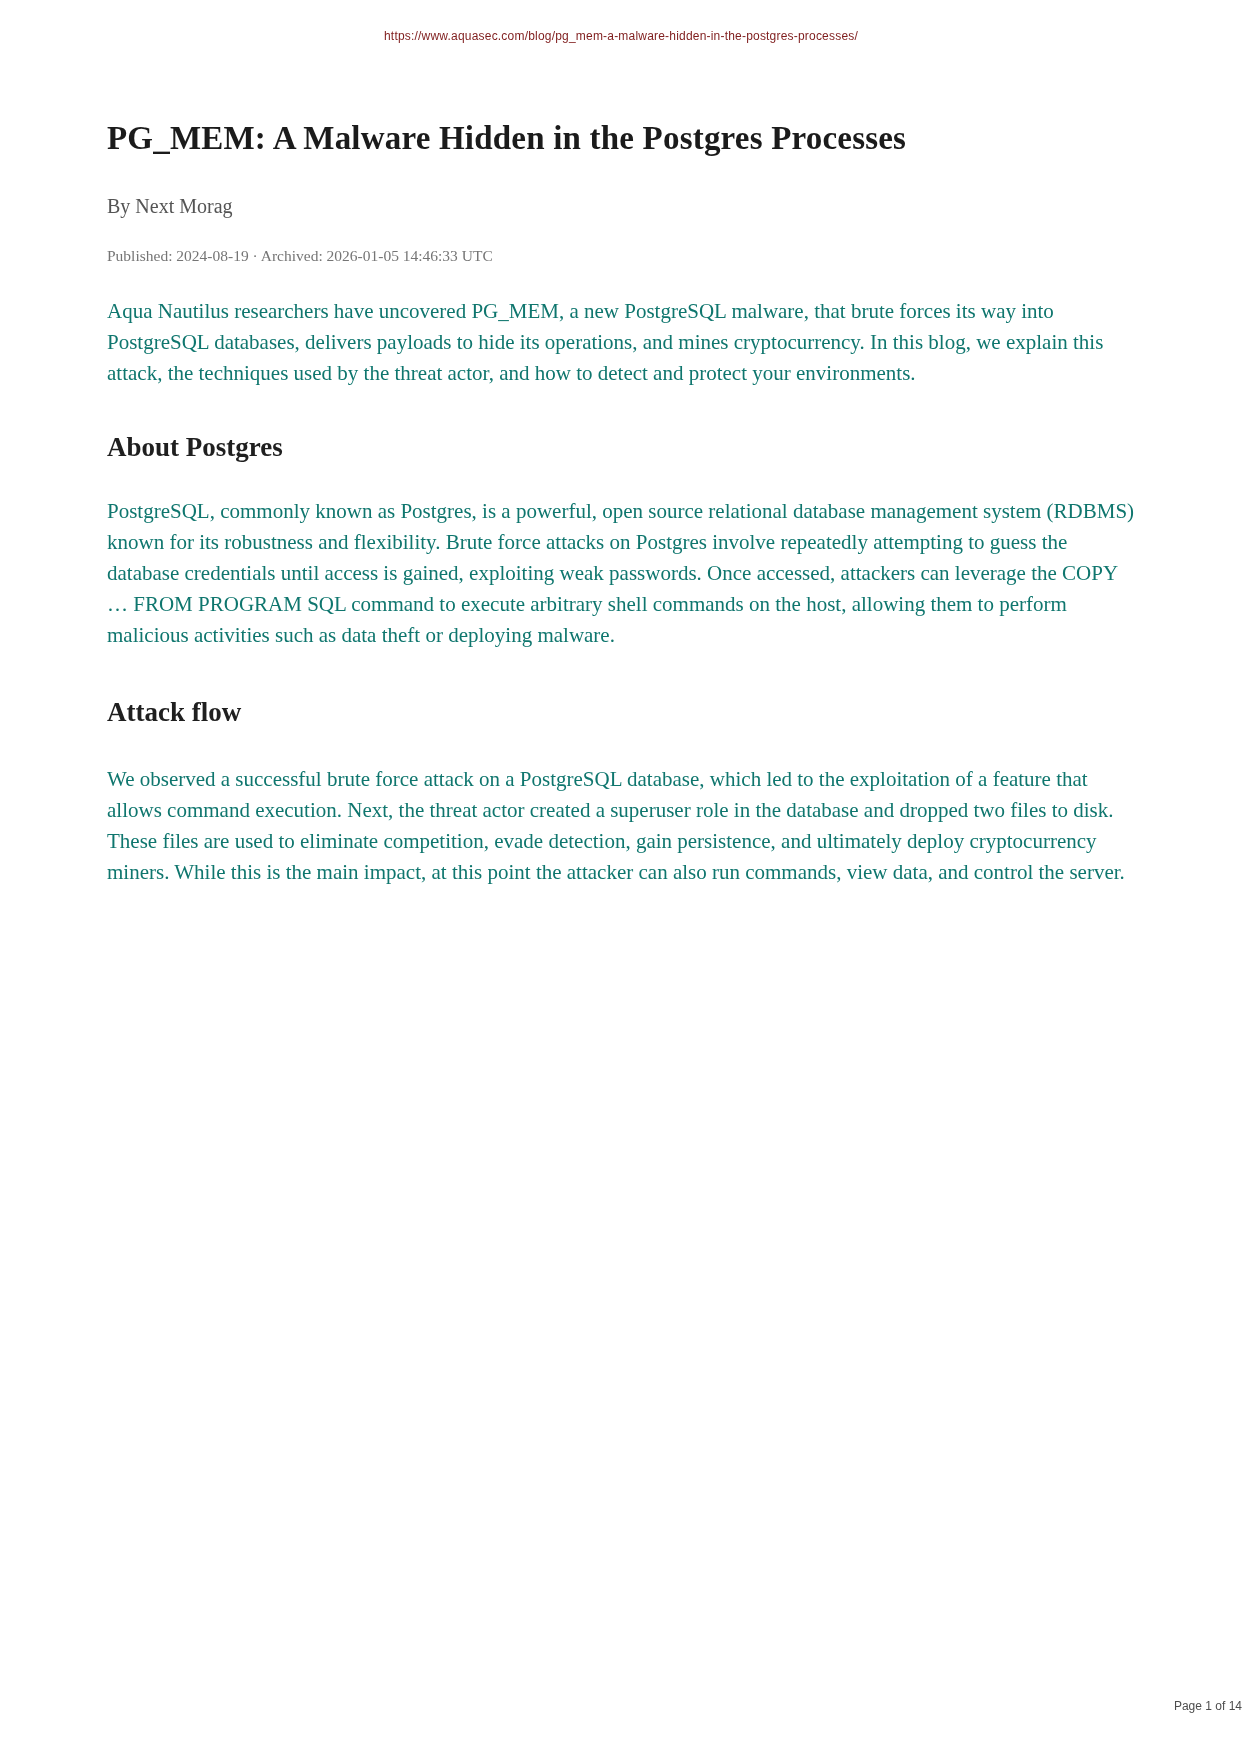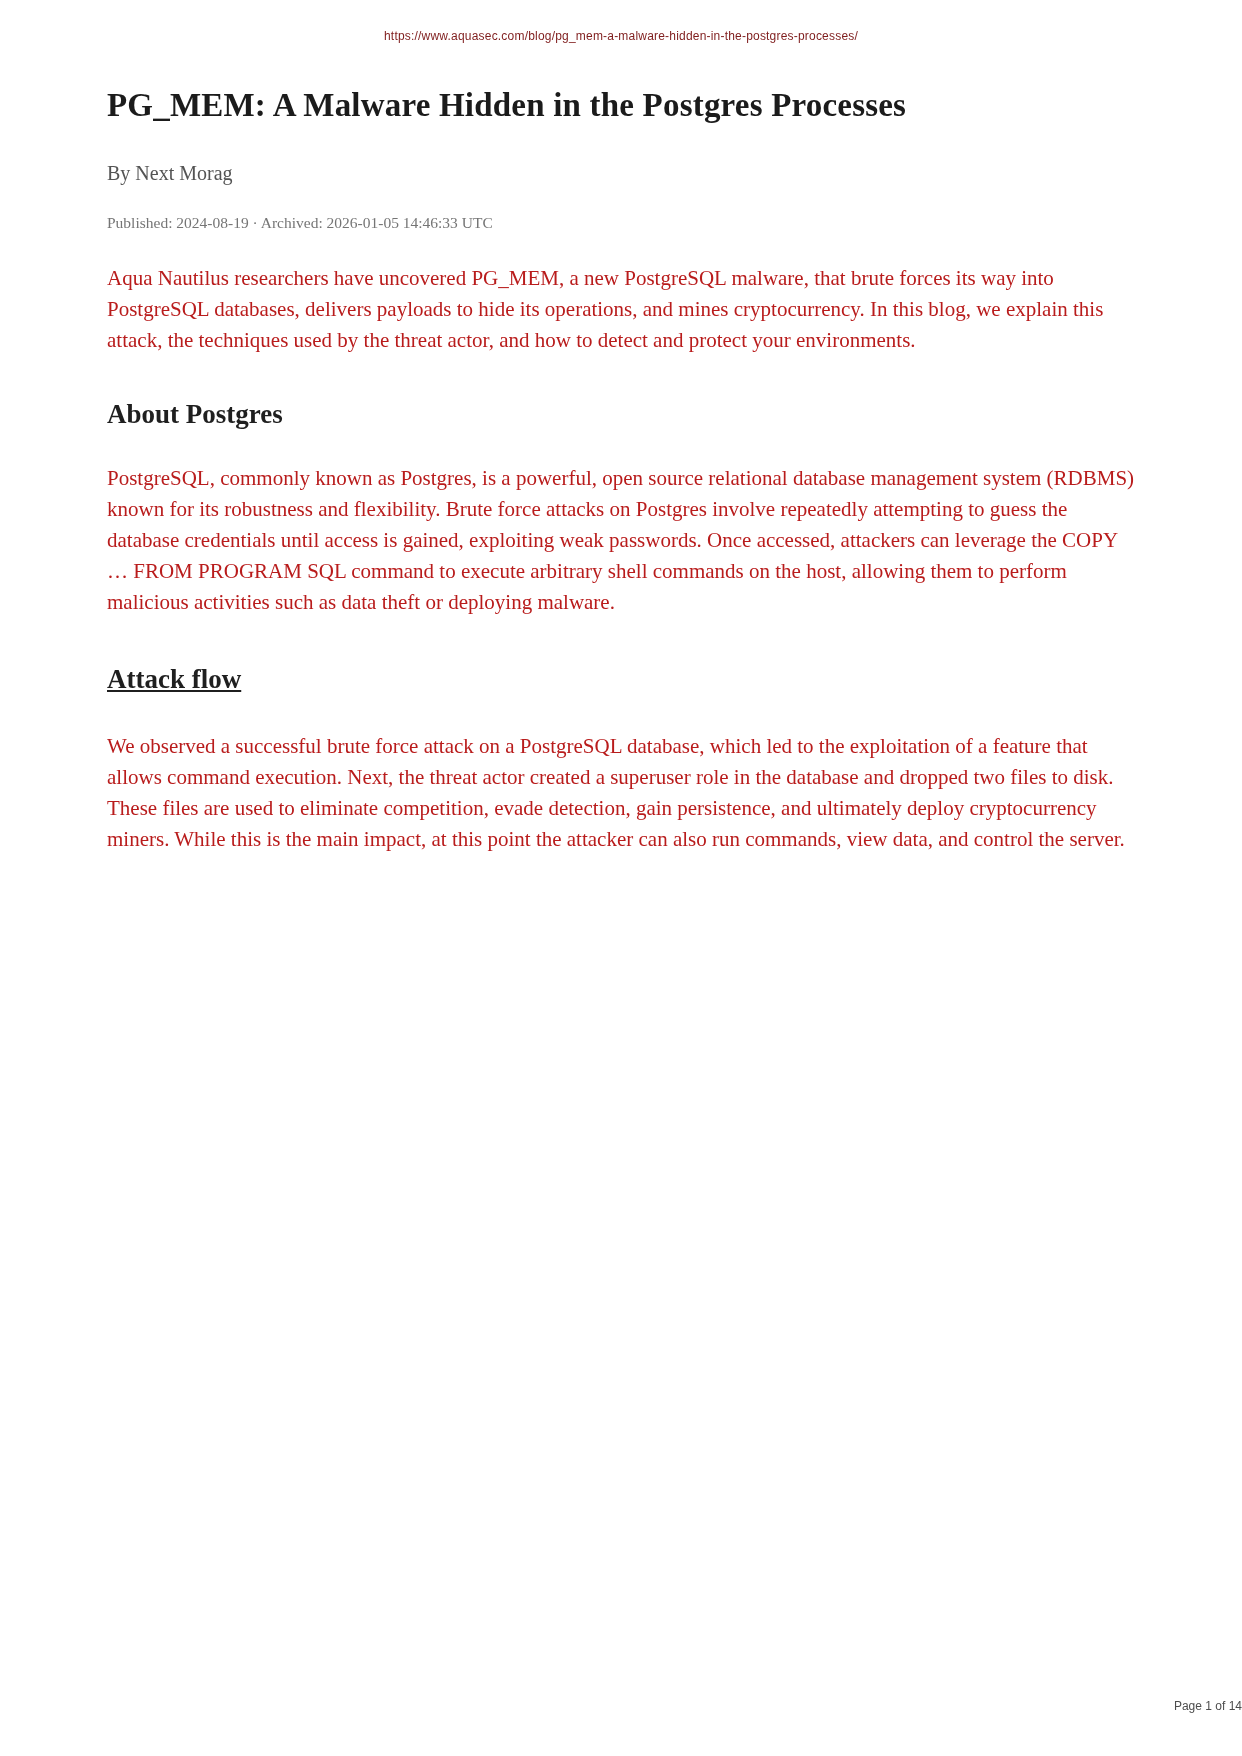--- a/index.html
+++ b/index.html
@@ -23,21 +23,21 @@
     font-family: "Liberation Sans", sans-serif;
     font-size: 12px;
     color: #7f1d1d;
     letter-spacing: 0.2px;
   }
   main {
     position: absolute;
     top: 0;
     left: 107px;
     width: 1030px;
-    padding-top: 85px;
+    padding-top: 118px;
   }
   h1 {
     margin: 0;
     font-size: 33px;
     line-height: 40px;
     font-weight: bold;
     color: #1b1b1b;
     letter-spacing: 0.2px;
   }
   .byline {
@@ -48,34 +48,34 @@
   }
   .meta {
     margin: 27px 0 0 0;
     font-size: 15.5px;
     line-height: 20px;
     color: #757575;
   }
   p.body-text {
     font-size: 21px;
     line-height: 31px;
-    color: #b91c1c;
+    color: #0f766e;
     margin: 0;
   }
   p.intro      { margin-top: 30px; }
   h2 {
     font-size: 27px;
     line-height: 33px;
     font-weight: bold;
     color: #1f1f1f;
     margin: 0;
   }
   h2.sec-0     { margin-top: 42px; }
   p.sec-0      { margin-top: 32px; }
-  h2.sec-1     { margin-top: 45px; text-decoration: underline; }
+  h2.sec-1     { margin-top: 45px; }
   p.sec-1      { margin-top: 35px; }
   .page-footer {
     position: absolute;
     top: 1699px;
     left: 0;
     width: 100%;
     text-align: right;
     font-family: "Liberation Sans", sans-serif;
     font-size: 12px;
     color: #4d4d4d;

